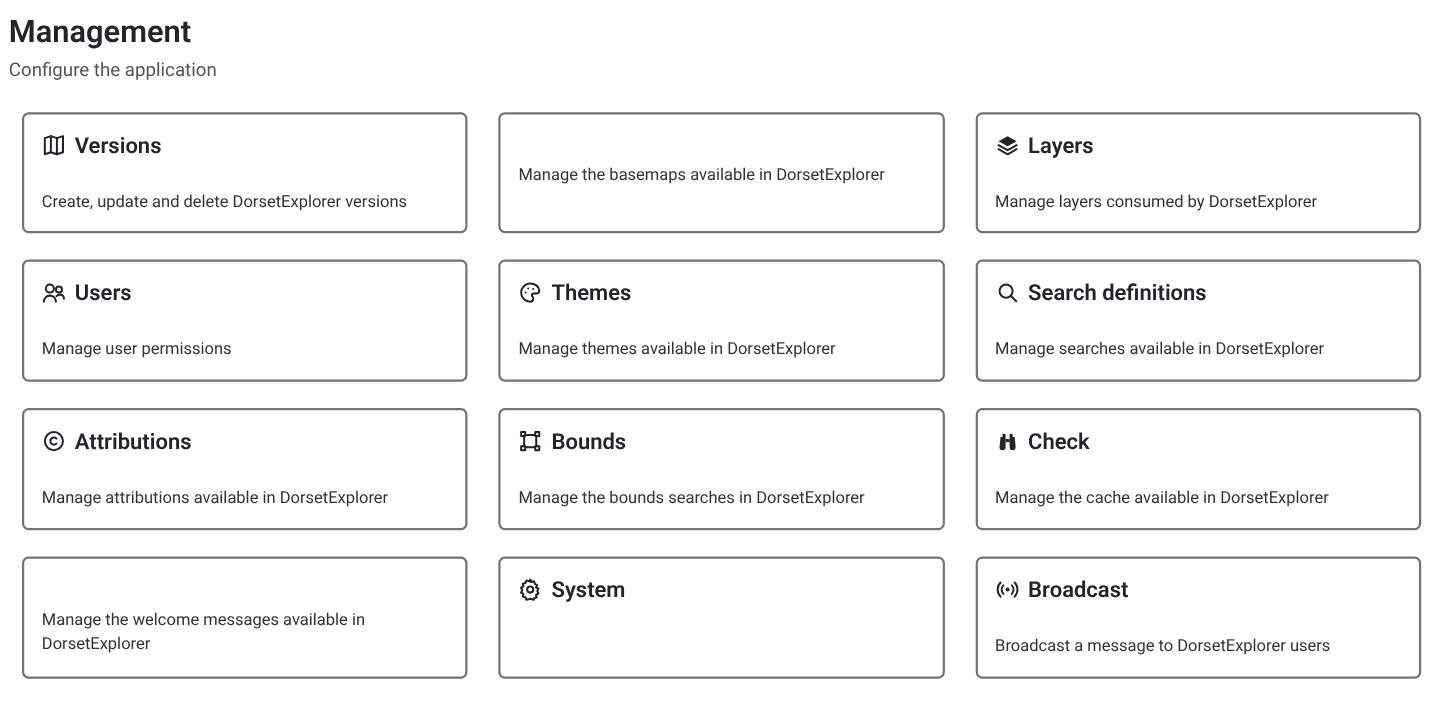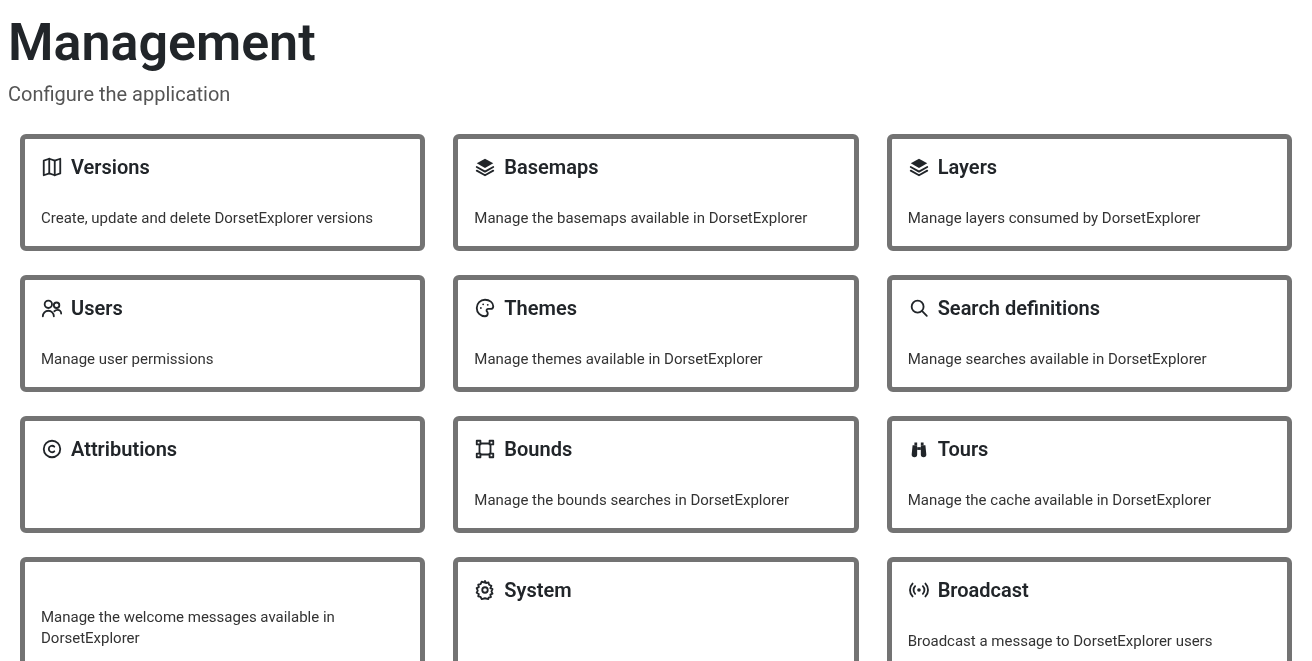--- a/index.html
+++ b/index.html
@@ -7,38 +7,38 @@
       padding: 0;
       box-sizing: border-box;
     }
     body {
       font-family: "Segoe UI", -apple-system, BlinkMacSystemFont, Roboto, Helvetica, Arial, sans-serif;
       background: #ffffff;
       color: #212529;
       padding: 12px 8px;
     }
     .page-title {
-      font-size: 52px;
+      font-size: 28px;
       font-weight: 600;
       margin-bottom: 8px;
       line-height: 1.2;
     }
     .page-subtitle {
-      font-size: 20px;
+      font-size: 17px;
       color: #555;
       margin-bottom: 28px;
     }
     .cards-grid {
       display: grid;
       grid-template-columns: repeat(3, 1fr);
       gap: 24px 28px;
       padding: 0 12px;
     }
     .card {
-      border: 5px solid #737373;
+      border: 2px solid #737373;
       border-radius: 6px;
       padding: 16px;
       background: #fff;
       cursor: pointer;
     }
     .card-header {
       display: flex;
       align-items: center;
       gap: 8px;
       margin-bottom: 10px;
@@ -88,103 +88,96 @@
         <span class="icon">
           <svg viewBox="0 0 24 24">
             <use href="#map-icon"></use>
           </svg>
         </span>
         <span class="card-title">Versions</span>
       </div>
       <p class="card-desc">Create, update and delete DorsetExplorer versions</p>
     </div>
     <div class="card">
+      <p class="card-desc">Manage the basemaps available in DorsetExplorer</p>
+    </div>
+    <div class="card">
       <div class="card-header">
         <span class="icon filled">
           <svg viewBox="0 0 24 24">
             <use href="#layers-icon"></use>
           </svg>
         </span>
-        <span class="card-title">Basemaps</span>
-      </div>
-      <p class="card-desc">Manage the basemaps available in DorsetExplorer</p>
+        <span class="card-title">Layers</span>
+      </div>
+      <p class="card-desc">Manage layers consumed by DorsetExplorer</p>
+    </div>
+    <div class="card">
+      <div class="card-header">
+        <span class="icon">
+          <svg viewBox="0 0 24 24">
+            <use href="#users-icon"></use>
+          </svg>
+        </span>
+        <span class="card-title">Users</span>
+      </div>
+      <p class="card-desc">Manage user permissions</p>
+    </div>
+    <div class="card">
+      <div class="card-header">
+        <span class="icon">
+          <svg viewBox="0 0 24 24">
+            <use href="#palette-icon"></use>
+          </svg>
+        </span>
+        <span class="card-title">Themes</span>
+      </div>
+      <p class="card-desc">Manage themes available in DorsetExplorer</p>
+    </div>
+    <div class="card">
+      <div class="card-header">
+        <span class="icon">
+          <svg viewBox="0 0 24 24">
+            <use href="#search-icon"></use>
+          </svg>
+        </span>
+        <span class="card-title">Search definitions</span>
+      </div>
+      <p class="card-desc">Manage searches available in DorsetExplorer</p>
+    </div>
+    <div class="card">
+      <div class="card-header">
+        <span class="icon">
+          <svg viewBox="0 0 24 24">
+            <use href="#copyright-icon"></use>
+          </svg>
+        </span>
+        <span class="card-title">Attributions</span>
+      </div>
+      <p class="card-desc">Manage attributions available in DorsetExplorer</p>
+    </div>
+    <div class="card">
+      <div class="card-header">
+        <span class="icon">
+          <svg viewBox="0 0 24 24">
+            <use href="#bounds-icon"></use>
+          </svg>
+        </span>
+        <span class="card-title">Bounds</span>
+      </div>
+      <p class="card-desc">Manage the bounds searches in DorsetExplorer</p>
     </div>
     <div class="card">
       <div class="card-header">
         <span class="icon filled">
           <svg viewBox="0 0 24 24">
-            <use href="#layers-icon"></use>
-          </svg>
-        </span>
-        <span class="card-title">Layers</span>
-      </div>
-      <p class="card-desc">Manage layers consumed by DorsetExplorer</p>
-    </div>
-    <div class="card">
-      <div class="card-header">
-        <span class="icon">
-          <svg viewBox="0 0 24 24">
-            <use href="#users-icon"></use>
-          </svg>
-        </span>
-        <span class="card-title">Users</span>
-      </div>
-      <p class="card-desc">Manage user permissions</p>
-    </div>
-    <div class="card">
-      <div class="card-header">
-        <span class="icon">
-          <svg viewBox="0 0 24 24">
-            <use href="#palette-icon"></use>
-          </svg>
-        </span>
-        <span class="card-title">Themes</span>
-      </div>
-      <p class="card-desc">Manage themes available in DorsetExplorer</p>
-    </div>
-    <div class="card">
-      <div class="card-header">
-        <span class="icon">
-          <svg viewBox="0 0 24 24">
-            <use href="#search-icon"></use>
-          </svg>
-        </span>
-        <span class="card-title">Search definitions</span>
-      </div>
-      <p class="card-desc">Manage searches available in DorsetExplorer</p>
-    </div>
-    <div class="card">
-      <div class="card-header">
-        <span class="icon">
-          <svg viewBox="0 0 24 24">
-            <use href="#copyright-icon"></use>
-          </svg>
-        </span>
-        <span class="card-title">Attributions</span>
-      </div>
-    </div>
-    <div class="card">
-      <div class="card-header">
-        <span class="icon">
-          <svg viewBox="0 0 24 24">
-            <use href="#bounds-icon"></use>
-          </svg>
-        </span>
-        <span class="card-title">Bounds</span>
-      </div>
-      <p class="card-desc">Manage the bounds searches in DorsetExplorer</p>
-    </div>
-    <div class="card">
-      <div class="card-header">
-        <span class="icon filled">
-          <svg viewBox="0 0 24 24">
             <use href="#binoculars-icon"></use>
           </svg>
         </span>
-        <span class="card-title">Tours</span>
+        <span class="card-title">Check</span>
       </div>
       <p class="card-desc">Manage the cache available in DorsetExplorer</p>
     </div>
     <div class="card">
       <p class="card-desc">Manage the welcome messages available in DorsetExplorer</p>
     </div>
     <div class="card">
       <div class="card-header">
         <span class="icon">
           <svg viewBox="0 0 24 24">

